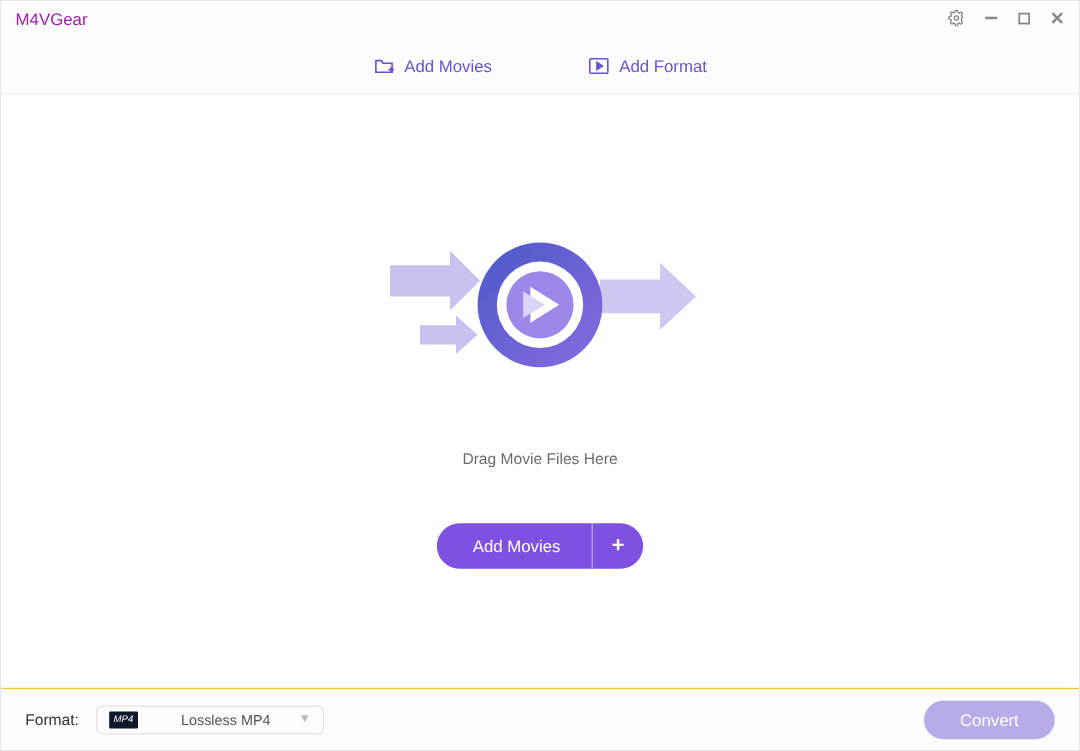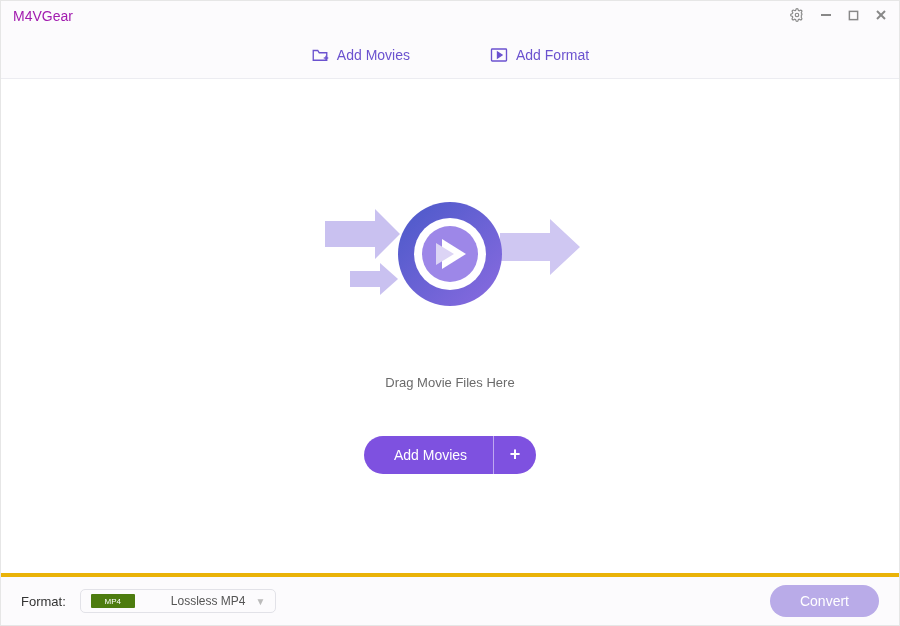--- a/index.html
+++ b/index.html
@@ -97,44 +97,45 @@
     display: flex;
     align-items: center;
     justify-content: center;
     font-size: 18px;
     font-weight: bold;
   }
 
   .footer {
     height: 52px;
     background: #fcfbfd;
-    border-top: 4px solid #eab308;
+    border-top: 1px solid #eab308;
     display: flex;
     align-items: center;
     padding: 0 20px;
     gap: 14px;
   }
   .footer-label { font-size: 13px; color: #333; }
   .format-select {
     display: flex;
     align-items: center;
     gap: 10px;
     border: 1px solid #e2e2e8;
     border-radius: 5px;
     padding: 4px 10px;
     min-width: 190px;
     cursor: pointer;
   }
   .format-select .fmt-badge {
-    width: 44px; height: 14px;
-    background: #4d7c0f;
+    width: 24px; height: 14px;
+    background: #0f172a;
     color: #fff;
     font-size: 8px;
     display:flex; align-items:center; justify-content:center;
     border-radius: 1px;
+    font-style: italic;
   }
   .format-select .fmt-text {
     flex: 1;
     font-size: 12px;
     color: #555;
     margin-left: 26px;
   }
   .format-select .fmt-caret { color: #bbb; font-size: 10px; }
   .footer .spacer { flex: 1; }
   .convert-btn {

